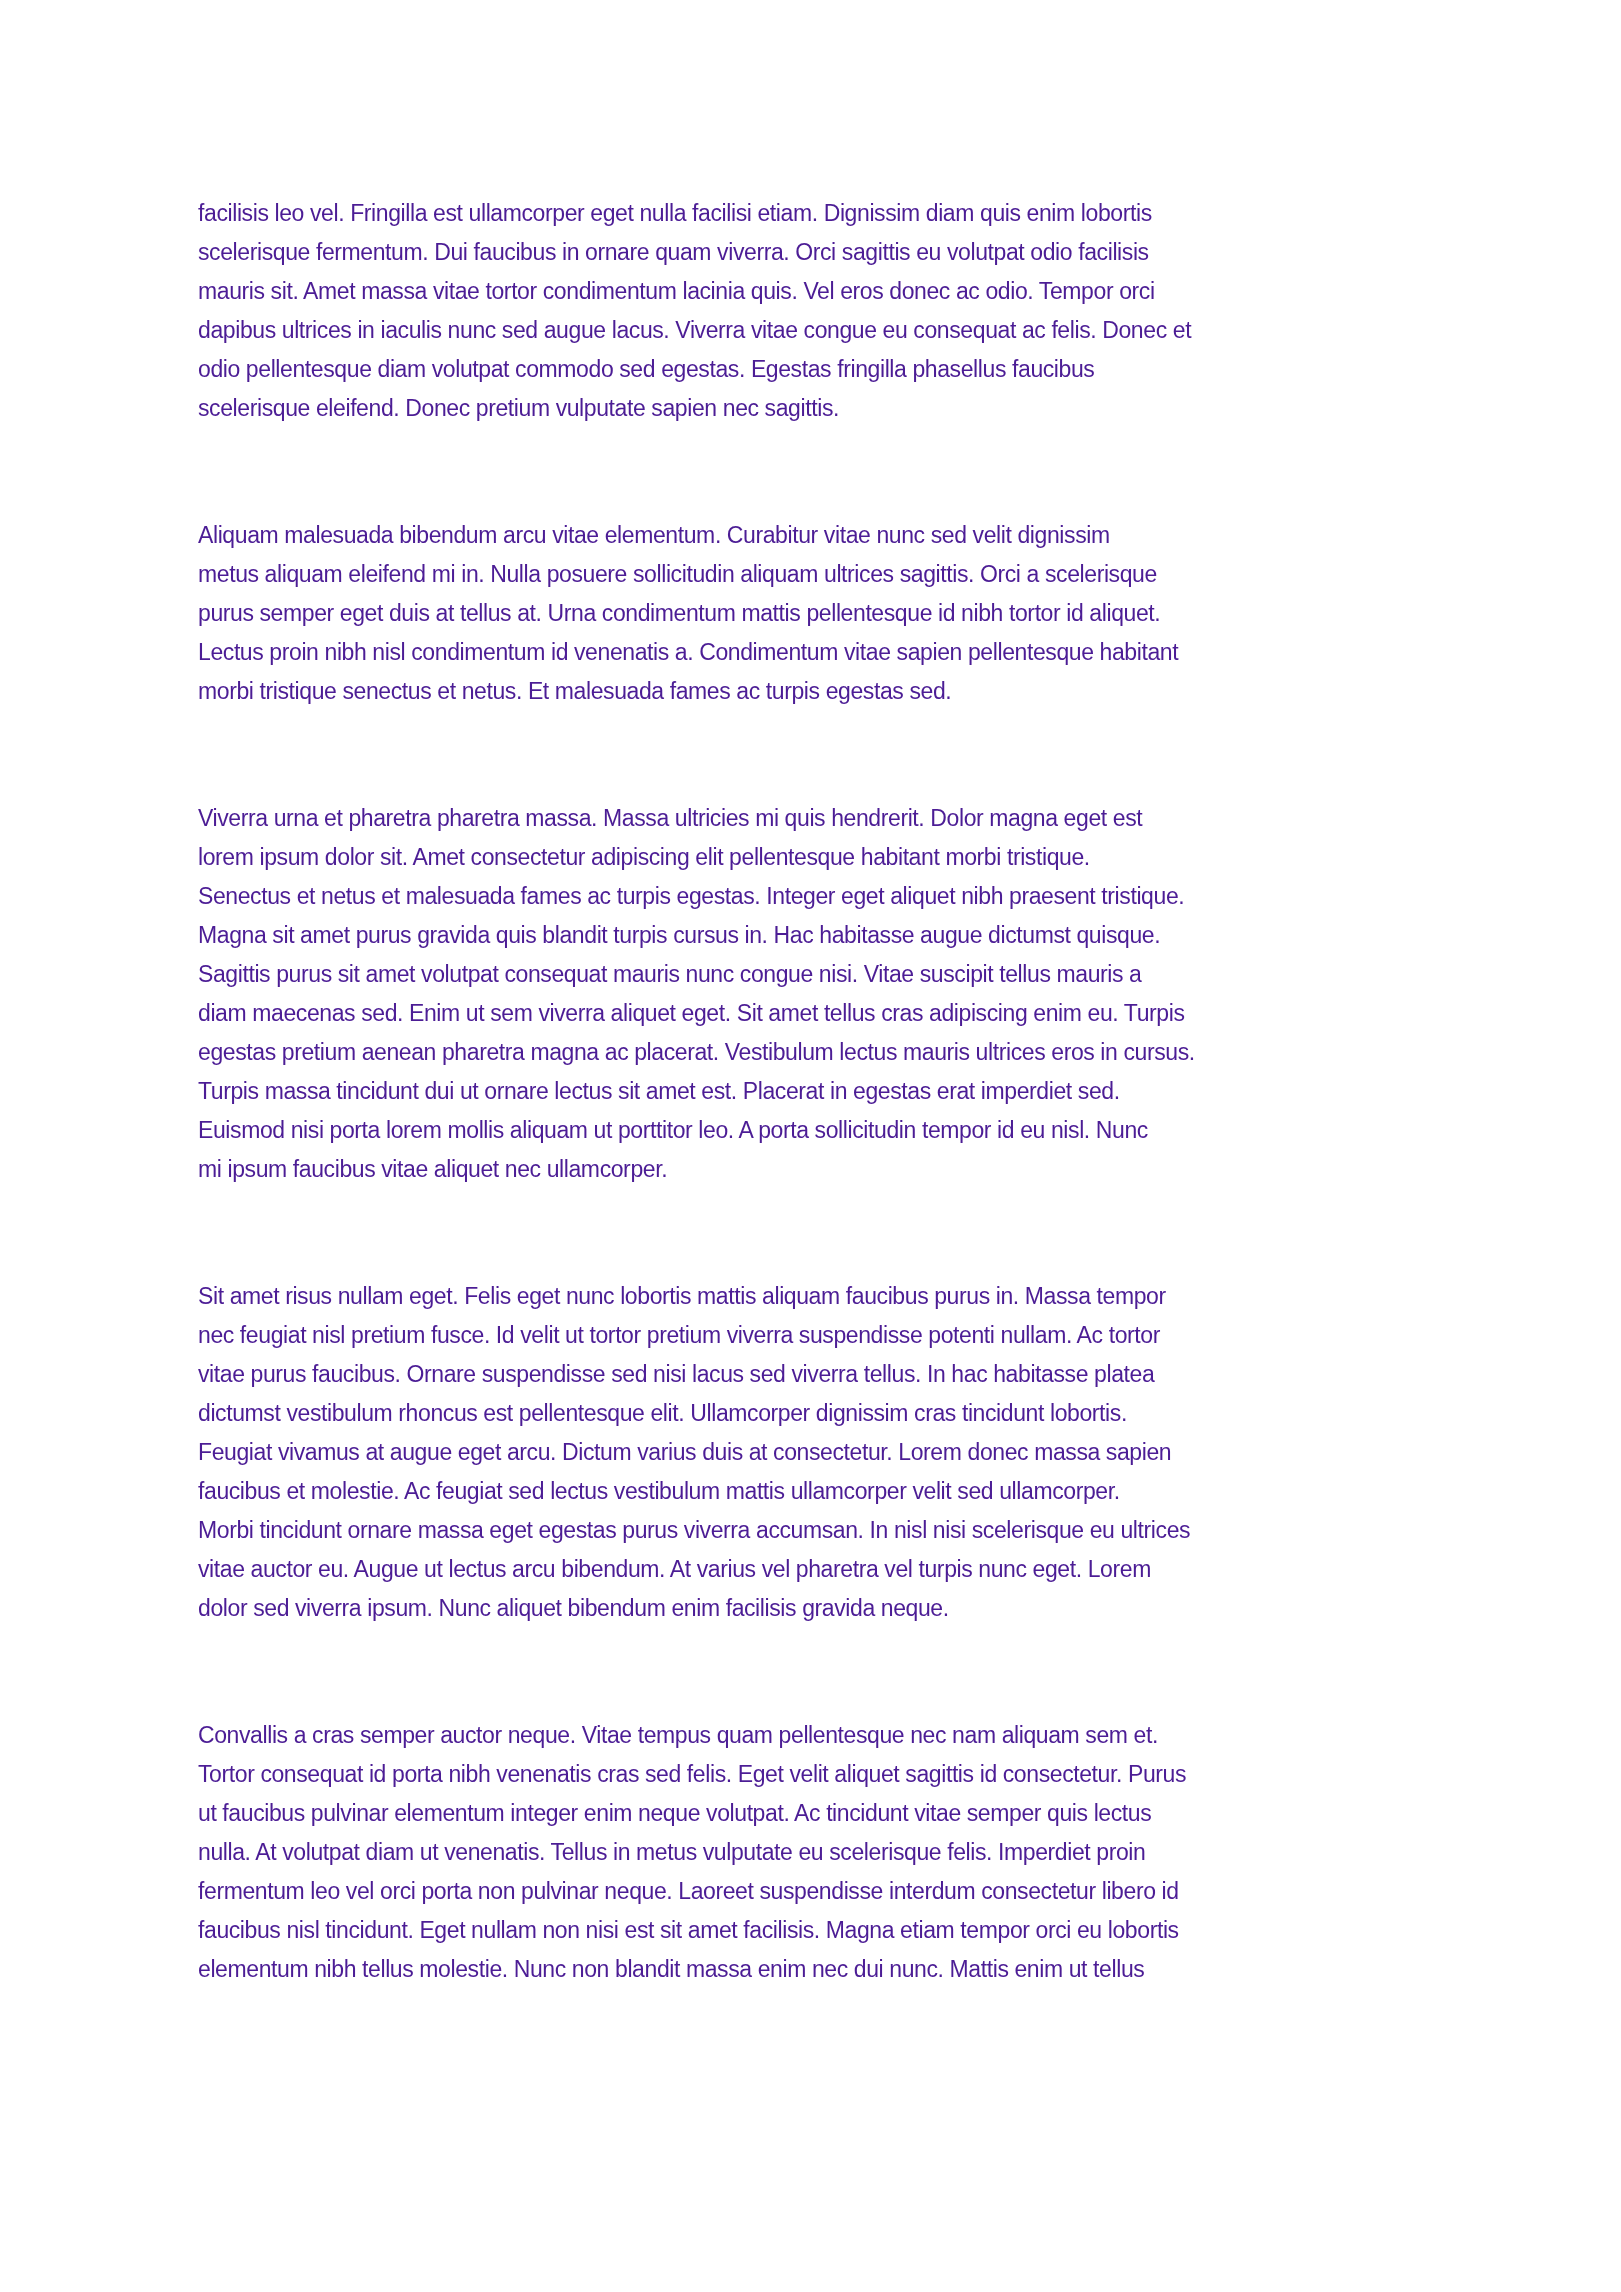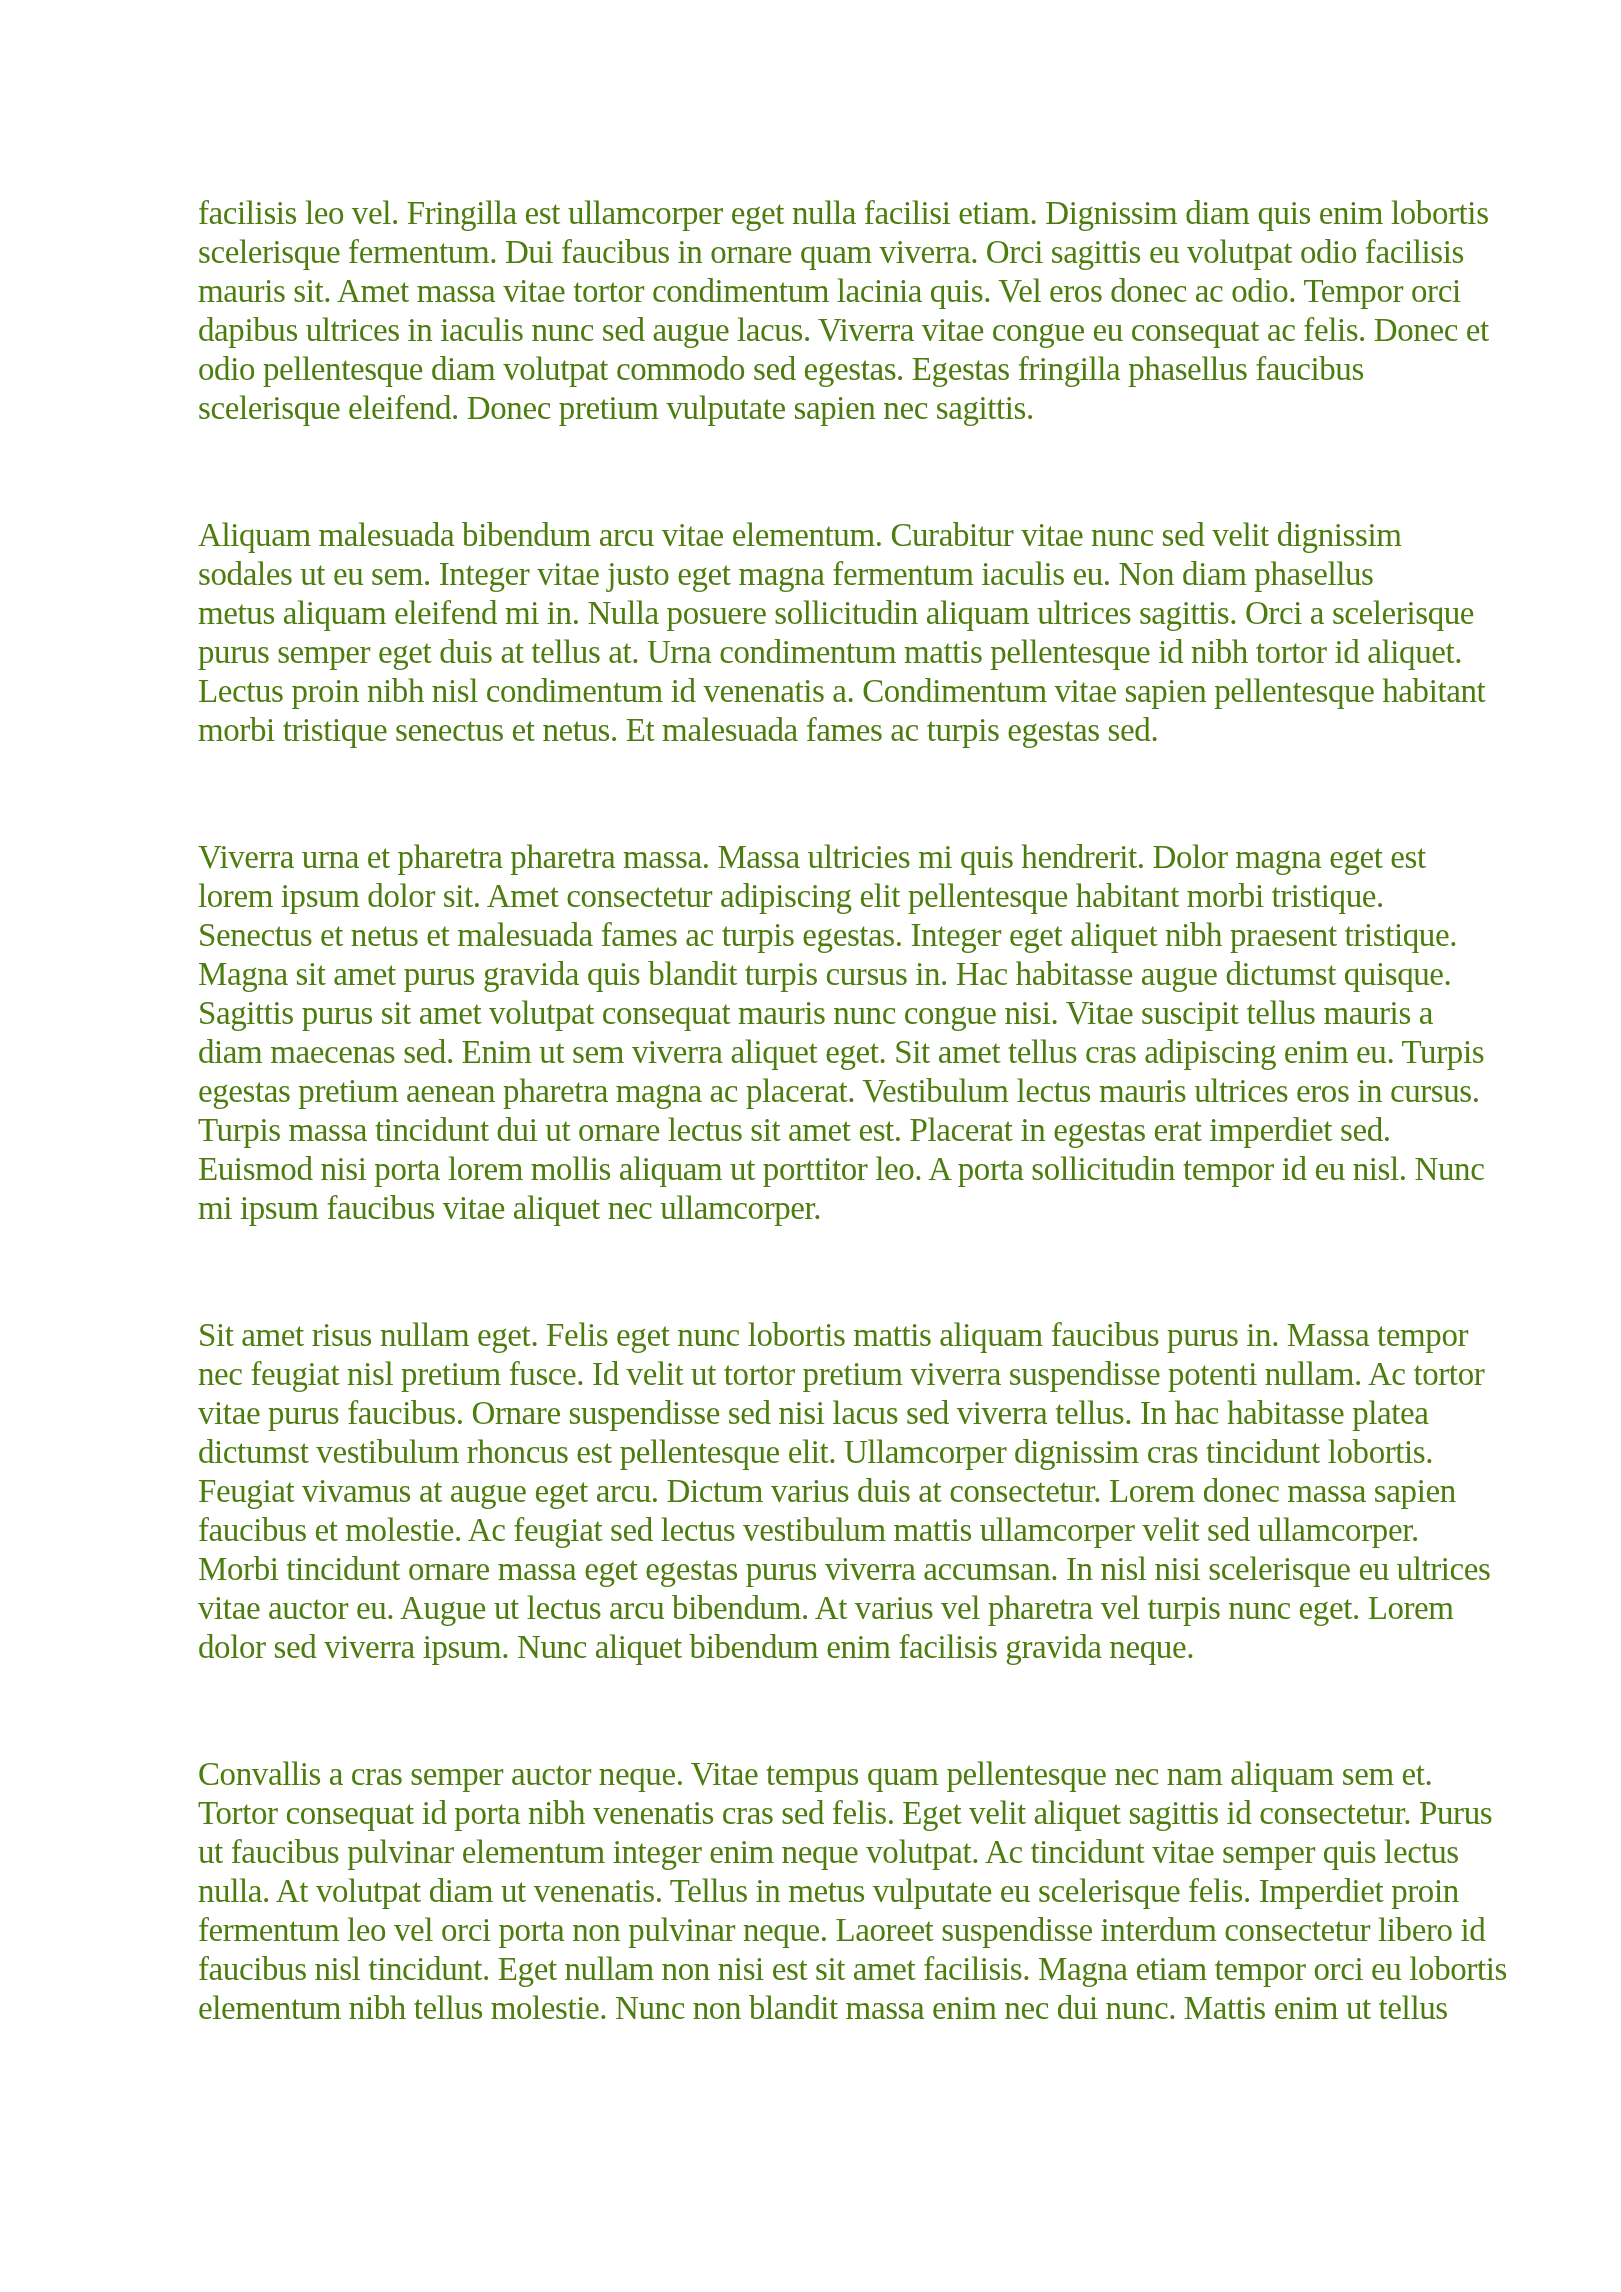--- a/index.html
+++ b/index.html
@@ -18,46 +18,44 @@
   .content {
     position: absolute;
     top: 194px;
     left: 198px;
     right: 176px;
   }
   .paragraph {
     margin: 0 0 88px 0;
   }
   .line {
-    font-size: 33px;
+    font-size: 23px;
     line-height: 39px;
     letter-spacing: -0.4px;
-    color: #4d7c0f;
+    color: #4c1d95;
     white-space: nowrap;
-    font-family: Liberation Serif, serif;
   }
 </style>
 </head>
 <body>
 
 <div class="page">
   <div class="content">
 
     <div class="paragraph">
       <div class="line">facilisis leo vel. Fringilla est ullamcorper eget nulla facilisi etiam. Dignissim diam quis enim lobortis</div>
       <div class="line">scelerisque fermentum. Dui faucibus in ornare quam viverra. Orci sagittis eu volutpat odio facilisis</div>
       <div class="line">mauris sit. Amet massa vitae tortor condimentum lacinia quis. Vel eros donec ac odio. Tempor orci</div>
       <div class="line">dapibus ultrices in iaculis nunc sed augue lacus. Viverra vitae congue eu consequat ac felis. Donec et</div>
       <div class="line">odio pellentesque diam volutpat commodo sed egestas. Egestas fringilla phasellus faucibus</div>
       <div class="line">scelerisque eleifend. Donec pretium vulputate sapien nec sagittis.</div>
     </div>
 
     <div class="paragraph">
       <div class="line">Aliquam malesuada bibendum arcu vitae elementum. Curabitur vitae nunc sed velit dignissim</div>
-      <div class="line">sodales ut eu sem. Integer vitae justo eget magna fermentum iaculis eu. Non diam phasellus</div>
       <div class="line">metus aliquam eleifend mi in. Nulla posuere sollicitudin aliquam ultrices sagittis. Orci a scelerisque</div>
       <div class="line">purus semper eget duis at tellus at. Urna condimentum mattis pellentesque id nibh tortor id aliquet.</div>
       <div class="line">Lectus proin nibh nisl condimentum id venenatis a. Condimentum vitae sapien pellentesque habitant</div>
       <div class="line">morbi tristique senectus et netus. Et malesuada fames ac turpis egestas sed.</div>
     </div>
 
     <div class="paragraph">
       <div class="line">Viverra urna et pharetra pharetra massa. Massa ultricies mi quis hendrerit. Dolor magna eget est</div>
       <div class="line">lorem ipsum dolor sit. Amet consectetur adipiscing elit pellentesque habitant morbi tristique.</div>
       <div class="line">Senectus et netus et malesuada fames ac turpis egestas. Integer eget aliquet nibh praesent tristique.</div>

